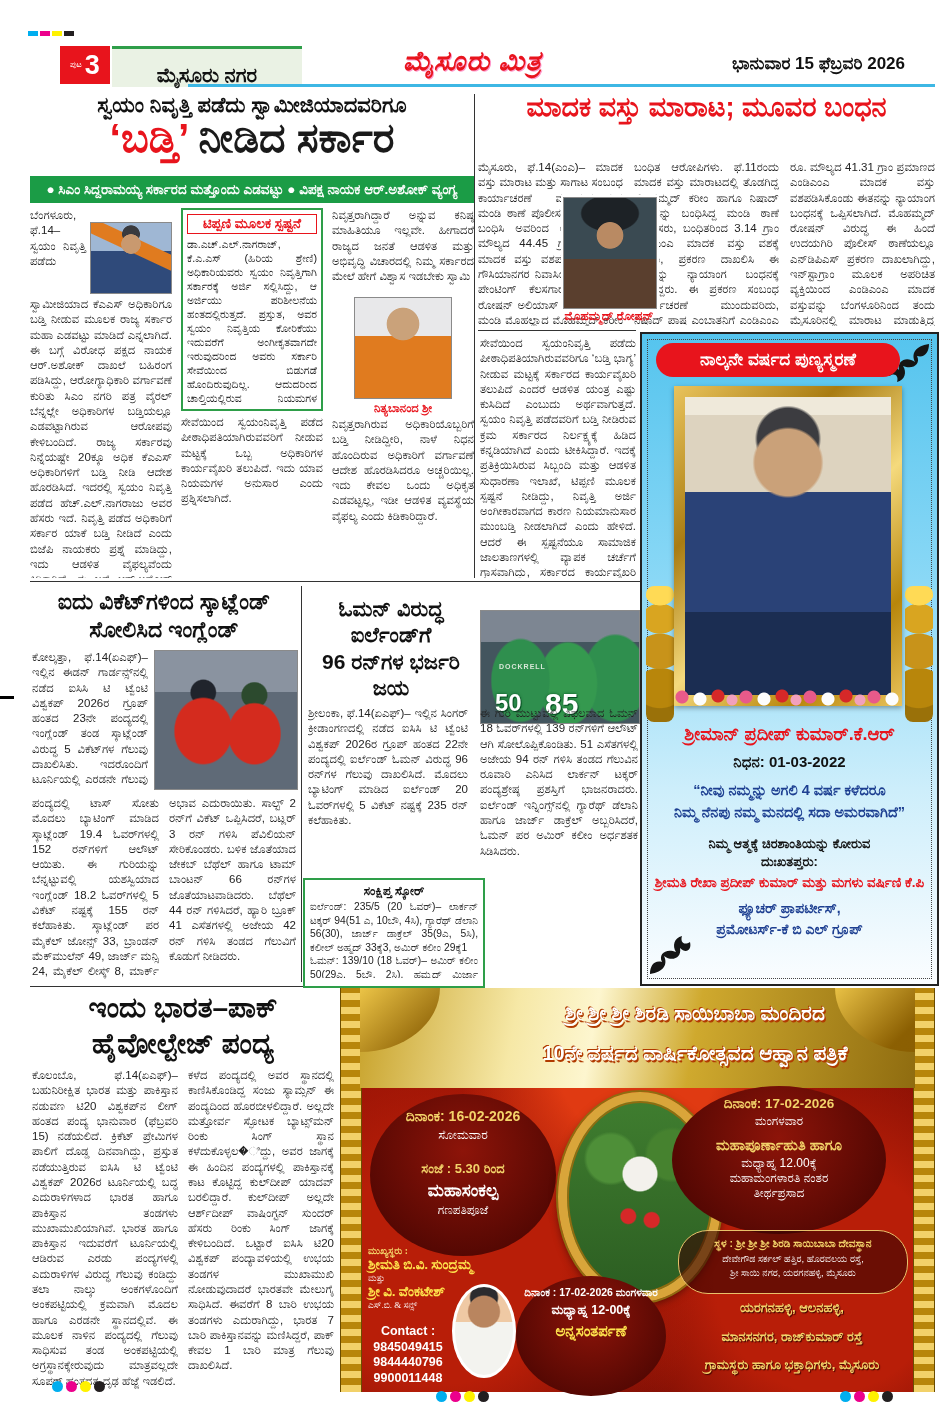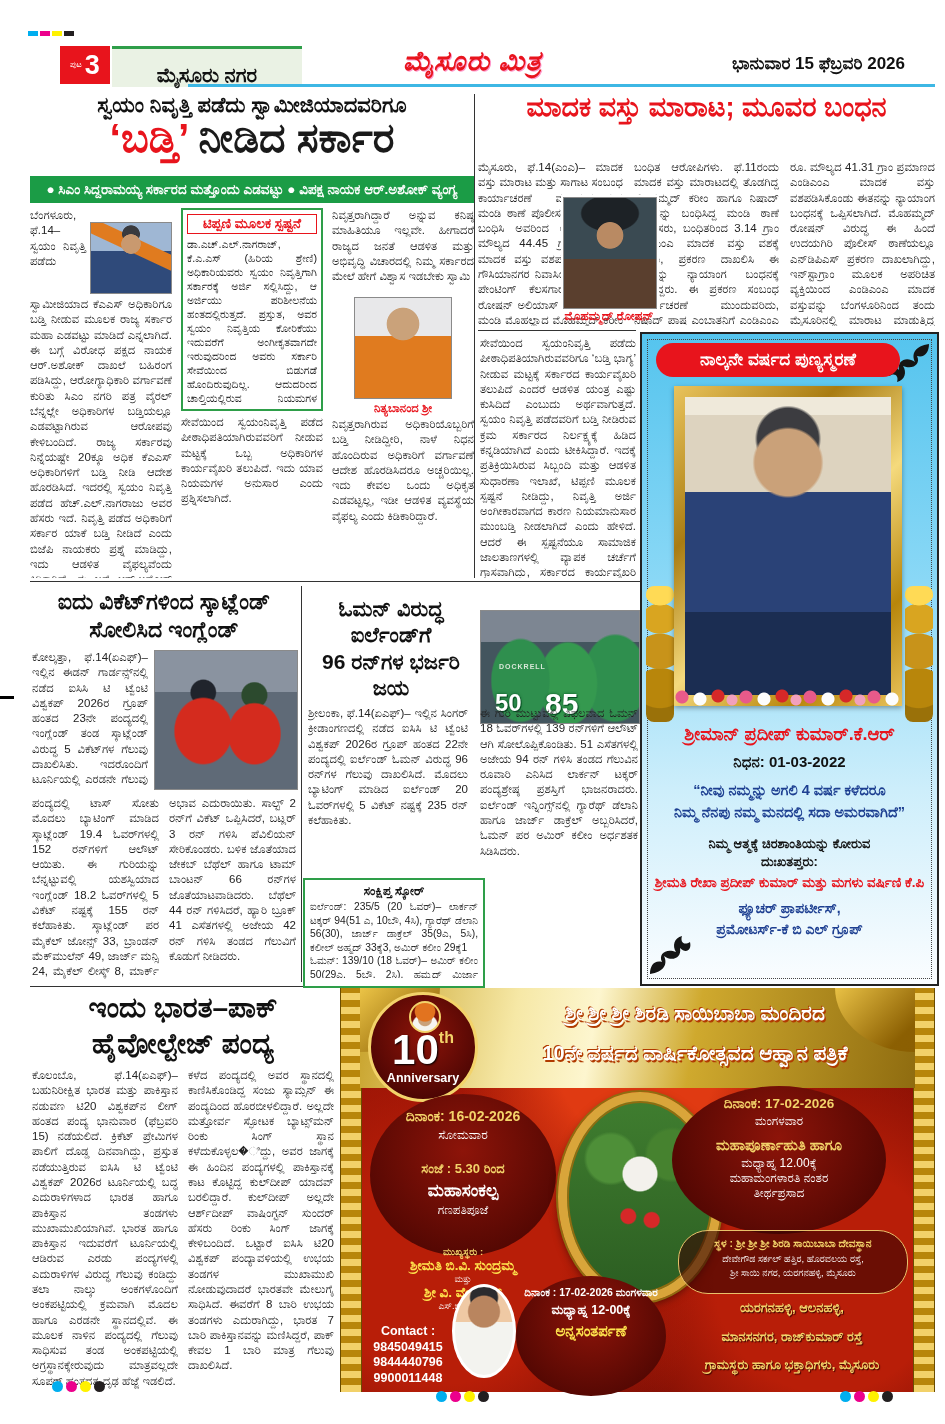--- a/index.html
+++ b/index.html
@@ -271,39 +271,32 @@
   </div>
   <div class="abs body-txt clip" style="left:32px;top:1068px;width:146px;height:330px;">ಕೊಲಂಬೊ, ಫೆ.14(ಏಎಫ್)– ಬಹುನಿರೀಕ್ಷಿತ ಭಾರತ ಮತ್ತು ಪಾಕಿಸ್ತಾನ ನಡುವಣ ಟಿ20 ವಿಶ್ವಕಪ್‌ನ ಲೀಗ್ ಹಂತದ ಪಂದ್ಯ ಭಾನುವಾರ (ಫೆಬ್ರವರಿ 15) ನಡೆಯಲಿದೆ. ಕ್ರಿಕೆಟ್ ಪ್ರೇಮಿಗಳ ಪಾಲಿಗೆ ದೊಡ್ಡ ದಿನವಾಗಿದ್ದು, ಪ್ರಸ್ತುತ ನಡೆಯುತ್ತಿರುವ ಐಸಿಸಿ ಟಿ ಟ್ವೆಂಟಿ ವಿಶ್ವಕಪ್ 2026ರ ಟೂರ್ನಿಯಲ್ಲಿ ಬದ್ಧ ಎದುರಾಳಿಗಳಾದ ಭಾರತ ಹಾಗೂ ಪಾಕಿಸ್ತಾನ ತಂಡಗಳು ಮುಖಾಮುಖಿಯಾಗಿವೆ. ಭಾರತ ಹಾಗೂ ಪಾಕಿಸ್ತಾನ ಇದುವರೆಗೆ ಟೂರ್ನಿಯಲ್ಲಿ ಆಡಿರುವ ಎರಡು ಪಂದ್ಯಗಳಲ್ಲಿ ಎದುರಾಳಿಗಳ ವಿರುದ್ಧ ಗೆಲುವು ಕಂಡಿದ್ದು ತಲಾ ನಾಲ್ಕು ಅಂಕಗಳೊಂದಿಗೆ ಅಂಕಪಟ್ಟಿಯಲ್ಲಿ ಕ್ರಮವಾಗಿ ಮೊದಲ ಹಾಗೂ ಎರಡನೇ ಸ್ಥಾನದಲ್ಲಿವೆ. ಈ ಮೂಲಕ ನಾಳಿನ ಪಂದ್ಯದಲ್ಲಿ ಗೆಲುವು ಸಾಧಿಸುವ ತಂಡ ಅಂಕಪಟ್ಟಿಯಲ್ಲಿ ಅಗ್ರಸ್ಥಾನಕ್ಕೇರುವುದು ಮಾತ್ರವಲ್ಲದೇ ಸೂಪರ್ ಹಂತದತ್ತ ದೃಢ ಹೆಜ್ಜೆ ಇಡಲಿದೆ.</div>
   <div class="abs body-txt clip" style="left:188px;top:1068px;width:146px;height:330px;">ಕಳೆದ ಪಂದ್ಯದಲ್ಲಿ ಅವರ ಸ್ಥಾನದಲ್ಲಿ ಕಾಣಿಸಿಕೊಂಡಿದ್ದ ಸಂಜು ಸ್ಯಾಮ್ಸನ್ ಈ ಪಂದ್ಯದಿಂದ ಹೊರಬೀಳಲಿದ್ದಾರೆ. ಅಲ್ಲದೇ ಮತ್ತೋರ್ವ ಸ್ಫೋಟಕ ಬ್ಯಾಟ್ಸ್‌ಮನ್ ರಿಂಕು ಸಿಂಗ್ ಸ್ಥಾನ ಕಳೆದುಕೊಳ್ಳಲ�ಿದ್ದು, ಅವರ ಜಾಗಕ್ಕೆ ಈ ಹಿಂದಿನ ಪಂದ್ಯಗಳಲ್ಲಿ ಪಾಕಿಸ್ತಾನಕ್ಕೆ ಕಾಟ ಕೊಟ್ಟಿದ್ದ ಕುಲ್‌ದೀಪ್ ಯಾದವ್ ಬರಲಿದ್ದಾರೆ. ಕುಲ್‌ದೀಪ್ ಅಲ್ಲದೇ ಆರ್ಶ್‌ದೀಪ್ ವಾಷಿಂಗ್ಟನ್ ಸುಂದರ್ ಹೆಸರು ರಿಂಕು ಸಿಂಗ್ ಜಾಗಕ್ಕೆ ಕೇಳಿಬಂದಿದೆ. ಒಟ್ಟಾರೆ ಐಸಿಸಿ ಟಿ20 ವಿಶ್ವಕಪ್ ಪಂದ್ಯಾವಳಿಯಲ್ಲಿ ಉಭಯ ತಂಡಗಳ ಮುಖಾಮುಖಿ ನೋಡುವುದಾದರೆ ಭಾರತವೇ ಮೇಲುಗೈ ಸಾಧಿಸಿದೆ. ಈವರೆಗೆ 8 ಬಾರಿ ಉಭಯ ತಂಡಗಳು ಎದುರಾಗಿದ್ದು, ಭಾರತ 7 ಬಾರಿ ಪಾಕಿಸ್ತಾನವನ್ನು ಮಣಿಸಿದ್ದರೆ, ಪಾಕ್ ಕೇವಲ 1 ಬಾರಿ ಮಾತ್ರ ಗೆಲುವು ದಾಖಲಿಸಿದೆ.</div>
 
   <div class="abs temple" style="left:340px;top:988px;width:595px;height:404px;">
     <div class="abs pillar" style="left:0;top:0;width:20px;height:404px;"></div>
     <div class="abs pillar" style="right:0;top:0;width:20px;height:404px;"></div>
     <div class="abs goldband" style="left:20px;top:0;width:555px;height:100px;"></div>
     <div class="abs curtain" style="left:20px;top:0;width:80px;height:64px;border-radius:0 0 100% 0;"></div>
     <div class="abs curtain" style="right:20px;top:0;width:80px;height:64px;border-radius:0 0 0 100%;"></div>
-    <div class="abs anniv" style="left:28px;top:4px;width:104px;height:104px;">
-      <div class="sai abs" style="left:38px;top:6px;width:28px;height:28px;"></div>
-      <div style="margin-top:34px;">
-        <span class="n">10</span><span class="th">th</span>
-      </div>
-      <div class="w">Anniversary</div>
-    </div>
     <div class="abs t-title" style="left:145px;top:14px;width:420px;">ಶ್ರೀ ಶ್ರೀ ಶ್ರೀ ಶಿರಡಿ ಸಾಯಿಬಾಬಾ ಮಂದಿರದ</div>
     <div class="abs t-title" style="left:145px;top:54px;width:420px;">10ನೇ ವರ್ಷದ ವಾರ್ಷಿಕೋತ್ಸವದ ಆಹ್ವಾನ ಪತ್ರಿಕೆ</div>
 
     <div class="abs dcirc" style="left:30px;top:106px;width:186px;height:148px;padding-top:14px;">
       <div class="gtx" style="font-size:14px;">ದಿನಾಂಕ: 16-02-2026</div>
       <div class="wtx" style="font-size:12.5px;margin-top:3px;">ಸೋಮವಾರ</div>
       <div class="gtx" style="font-size:13px;margin-top:18px;">ಸಂಜೆ : 5.30 ರಿಂದ</div>
       <div class="wtx" style="font-size:17px;font-weight:bold;margin-top:4px;">ಮಹಾಸಂಕಲ್ಪ</div>
       <div class="wtx" style="font-size:12px;margin-top:2px;">ಗಣಪತಿಪೂಜೆ</div>
     </div>
 
-    <div class="abs" style="left:28px;top:258px;width:190px;text-align:center;">
+    <div class="abs" style="left:28px;top:258px;width:190px;text-align:left;font-family:Liberation Serif, serif;">
       <div class="gtx" style="font-size:9.5px;">ಮುಖ್ಯಸ್ಥರು :</div>
       <div class="ytx" style="font-size:13.5px;">ಶ್ರೀಮತಿ ಬಿ.ವಿ. ಸುಂದ್ರಮ್ಮ</div>
       <div class="wtx" style="font-size:9px;">ಮತ್ತು</div>
       <div class="ytx" style="font-size:13.5px;">ಶ್ರೀ ವಿ. ವೆಂಕಟೇಶ್</div>
       <div class="wtx" style="font-size:9px;">ಎಸ್.ಬಿ. &amp; ಸನ್ಸ್</div>
     </div>
 
     <div class="abs contact" style="left:24px;top:336px;width:88px;font-size:12.5px;line-height:1.25;">
       <div>Contact :</div>
       <div>9845049415</div>

